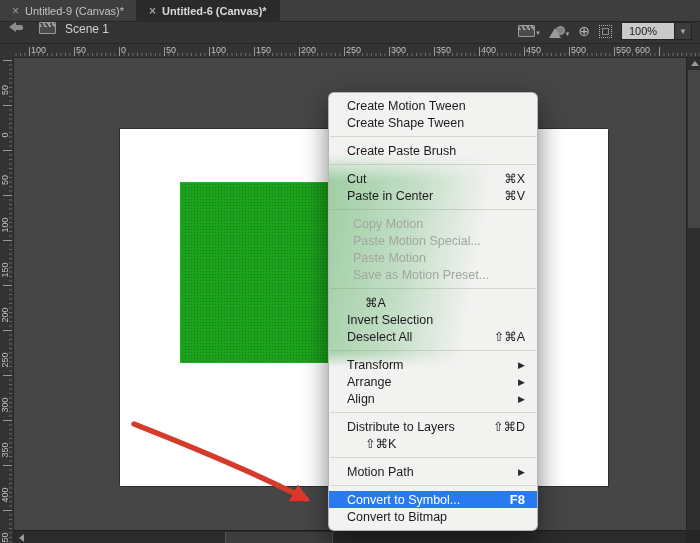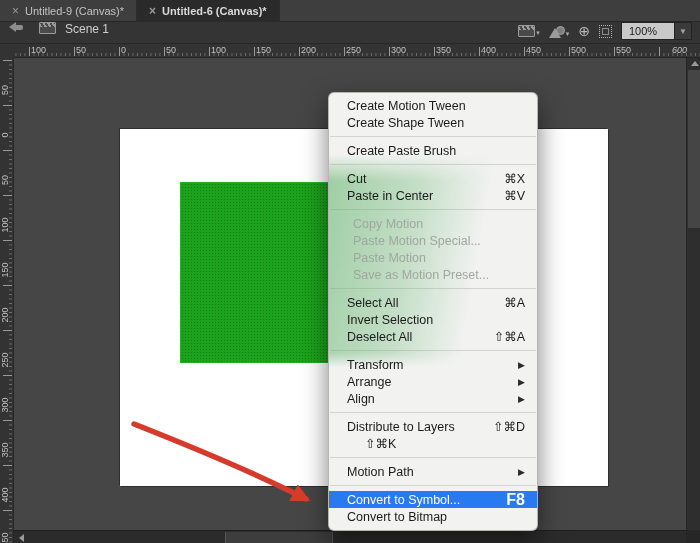--- a/index.html
+++ b/index.html
@@ -104,21 +104,21 @@
           background:linear-gradient(100deg, rgba(88,176,99,0.55) 0%, rgba(88,176,99,0.30) 38%, rgba(88,176,99,0) 68%);
           -webkit-mask-image:linear-gradient(to bottom, transparent 0, #000 26px, #000 calc(100% - 14px), transparent 100%);
           mask-image:linear-gradient(to bottom, transparent 0, #000 26px, #000 calc(100% - 14px), transparent 100%); }
   .menu-row { position:relative; height:17px; display:flex; align-items:center;
           padding:0 12px 0 18px; font-size:12.5px; color:#1b1b1b; white-space:nowrap; }
   .menu-row .lbl { flex:1 1 auto; }
   .menu-row .sc  { margin-left:18px; color:#1b1b1b; }
   .menu-row .sub { margin-left:18px; font-size:9px; color:#2a2a2a; }
   .menu-row.disabled, .menu-row.disabled .sc { color:#9fa79f;padding-left:24px; }
   .menu-row.hl { background:#2979f0; color:#fff;align-items:center; }
-  .menu-row.hl .sc { color:#fff; font-size:16px; font-weight:bold; }
+  .menu-row.hl .sc { color:#fff; font-size:13px; font-weight:bold; }
   .menu-sep { height:1px; background:#d4d4d2; margin:5px 1px; }
 
   
   .arrow-overlay { position:absolute; left:0; top:0; width:700px; height:543px;
           pointer-events:none; z-index:20; }
 </style>
 </head>
 <body>
 
 <div class="app">
@@ -169,21 +169,21 @@
       <span style="left: 211px;">100</span>
       <span style="left: 256px;">150</span>
       <span style="left: 301px;">200</span>
       <span style="left: 346px;">250</span>
       <span style="left: 391px;">300</span>
       <span style="left: 436px;">350</span>
       <span style="left: 481px;">400</span>
       <span style="left: 526px;">450</span>
       <span style="left: 571px;">500</span>
       <span style="left: 616px;">550</span>
-      <span style="left: 672px; font-style: italic;">600</span>
+      <span style="left: 635px;">600</span>
     </div>
   <div class="v-ruler">
       <span style="top: 27px;">50</span>
       <span style="top: 72px;">0</span>
       <span style="top: 117px;">50</span>
       <span style="top: 162px;">100</span>
       <span style="top: 207px;">150</span>
       <span style="top: 252px;">200</span>
       <span style="top: 297px;">250</span>
       <span style="top: 342px;">300</span>
@@ -237,21 +237,20 @@
           <span class="lbl">Paste Motion Special...</span>
         </div>
         <div class="menu-row disabled">
           <span class="lbl">Paste Motion</span>
         </div>
         <div class="menu-row disabled">
           <span class="lbl">Save as Motion Preset...</span>
         </div>
         <div class="menu-sep"></div>
         <div class="menu-row">
-          <span class="lbl">Select All</span>
           <span class="sc">⌘A</span>
         </div>
         <div class="menu-row">
           <span class="lbl">Invert Selection</span>
         </div>
         <div class="menu-row">
           <span class="lbl">Deselect All</span>
           <span class="sc">⇧⌘A</span>
         </div>
         <div class="menu-sep"></div>

